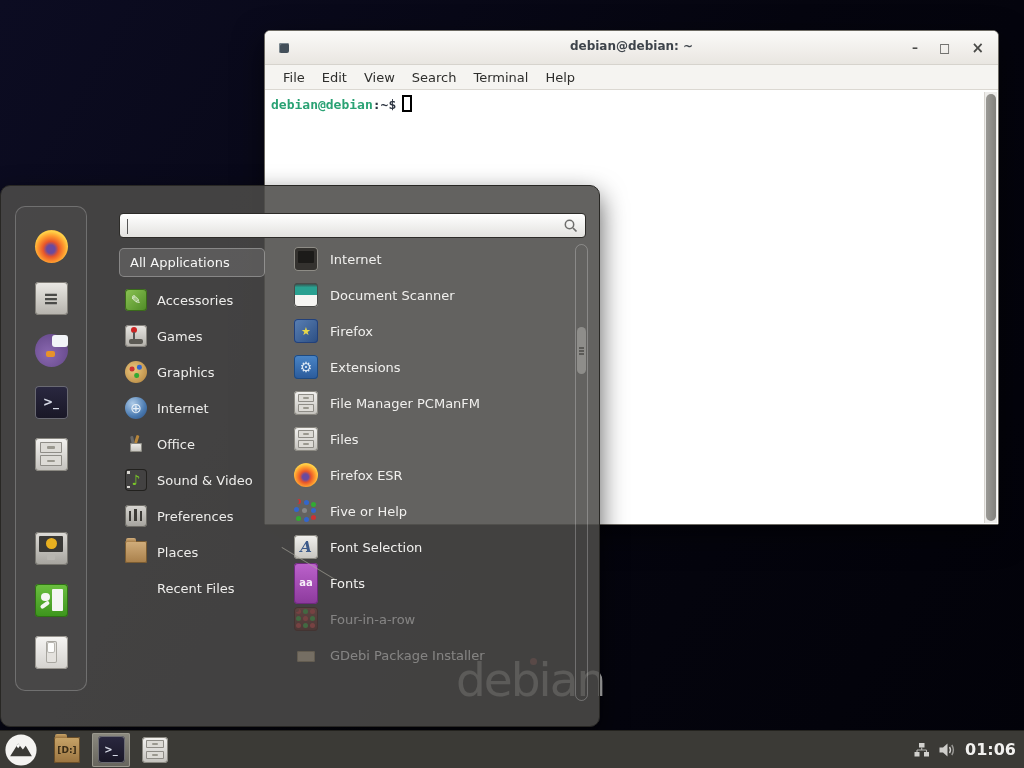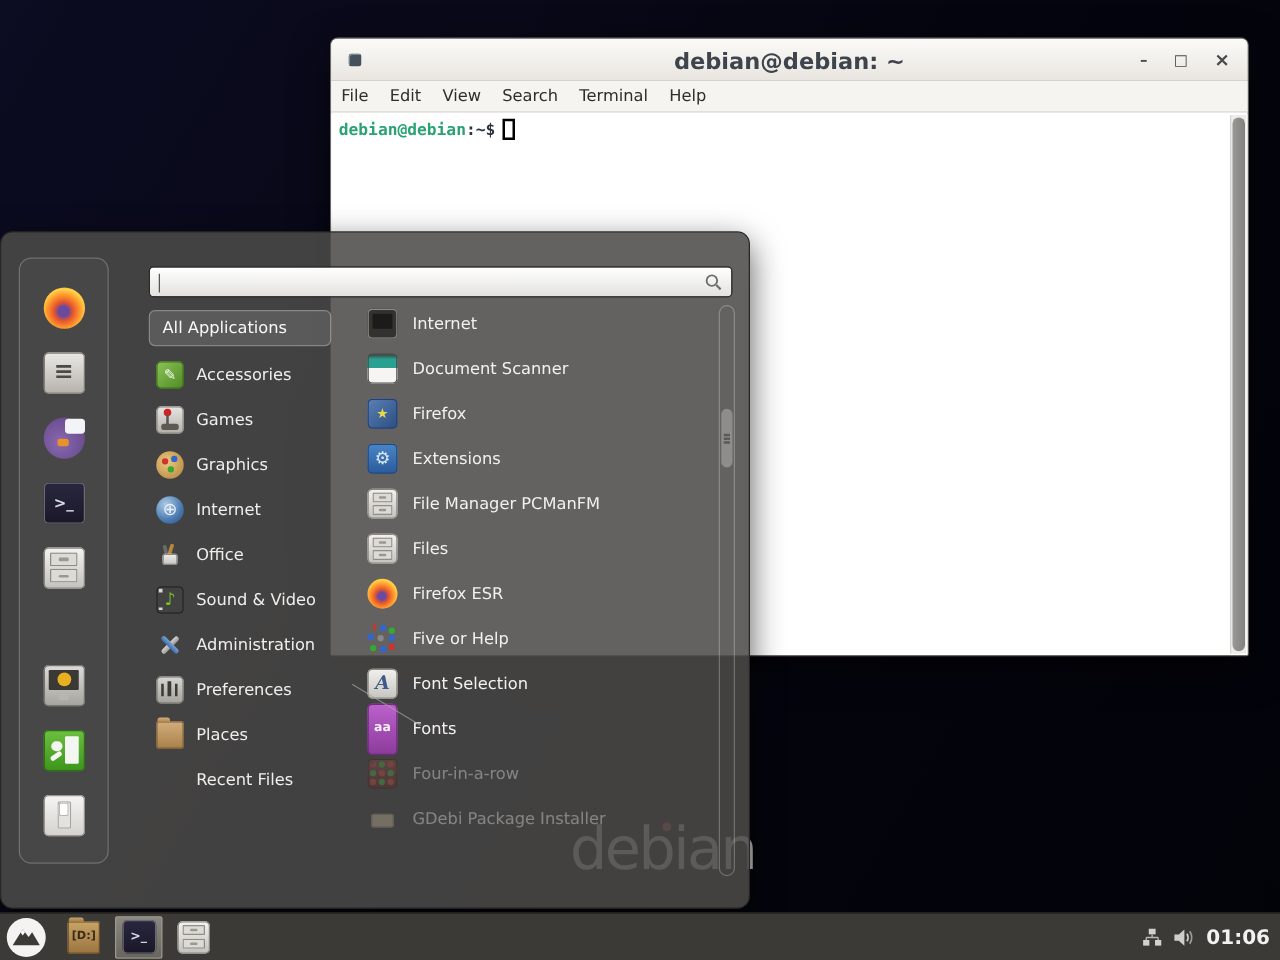--- a/index.html
+++ b/index.html
@@ -15,25 +15,25 @@
 
   
   #terminal { position:absolute; left:264px; top:30px; width:735px; height:495px; z-index:2;
     border:1px solid #6e6b64; border-radius:6px 6px 2px 2px;
     box-shadow:0 10px 30px rgba(0,0,0,.55); background:#fff; }
   .titlebar { position:relative; height:34px; border-radius:5px 5px 0 0;
     background:linear-gradient(#fbfaf8,#e9e6e1); border-bottom:1px solid #d6d3cd; }
   .titlebar .win-icon { position:absolute; left:14px; top:12px; width:10px; height:10px;
     background:#44505a; border-radius:2px; box-shadow:inset 1px 1px 0 #7c8890; }
   .titlebar .title { position:absolute; left:0; right:0; top:8px; text-align:center;
-    font-size:18px; font-weight:bold; color:#3e444b; }
+    font-size:12px; font-weight:bold; color:#3e444b; }
   .controls { position:absolute; right:14px; top:0; height:34px; display:flex; gap:21px; align-items:center; }
   .wbtn { color:#4a4a48; font-size:12px; font-weight:bold; cursor:default; line-height:1; }
   .wbtn.close { font-size:15px; }
-  .menubar { display:flex; gap:17px; align-items:center; height:25px; padding-left:8px;
+  .menubar { display:flex; gap:17px; align-items:center; height:25px; padding-left:18px;
     background:#f5f4f1; border-bottom:1px solid #dbd8d2; font-size:13px; color:#2e2e2c; }
   .term-body { position:absolute; left:0; top:60px; right:0; bottom:0; background:#ffffff;
     font-family:"DejaVu Sans Mono", monospace; font-size:13px; font-weight:bold; padding:4px 6px; }
   .prompt-user { color:#2aa274; }
   .prompt-rest { color:#2c3440; }
   .term-cursor { display:inline-block; width:10px; height:17px; border:2px solid #000;
     margin-left:6px; vertical-align:text-bottom; }
   .term-scrollbar { position:absolute; top:61px; right:1px; bottom:1px; width:13px;
     background:#edecea; border-left:1px solid #d8d5d0; }
   .term-scrollbar .thumb { position:absolute; left:1px; right:1px; top:2px; bottom:2px;
@@ -221,27 +221,20 @@
       </div>
       <div class="cat-item">
         <span class="ic" style="width: 22px; height: 22px; box-shadow: rgb(34, 33, 30) 0px 0px 0px 1px inset;">
           <span class="ic-slot" style="left: 1.83333px; top: 1.83333px; width: 2.75px; height: 2.75px; background: rgb(216, 214, 208); border-radius: 0px;"></span>
           <span class="ic-slot" style="left: 1.83333px; top: 16.5px; width: 2.75px; height: 2.75px; background: rgb(216, 214, 208); border-radius: 0px;"></span>
           <span class="ic-g" style="color: rgb(122, 200, 40); font-size: 14px;">♪</span>
         </span>
         <span>Sound &amp; Video</span>
       </div>
       <div class="cat-item">
-        <span class="ic" style="width: 22px; height: 22px; background: transparent;">
-          <span class="ic-slot" style="left: 1.83333px; top: 9.16667px; width: 18.3333px; height: 3.66667px; background: linear-gradient(rgb(216, 214, 210), rgb(154, 152, 146)); border-radius: 2px; transform: rotate(-45deg);"></span>
-          <span class="ic-slot" style="left: 1.83333px; top: 9.16667px; width: 18.3333px; height: 3.66667px; background: linear-gradient(rgb(122, 162, 208), rgb(60, 110, 168)); border-radius: 2px; transform: rotate(45deg);"></span>
-        </span>
-        <span>Administration</span>
-      </div>
-      <div class="cat-item">
         <span class="ic" style="width: 22px; height: 22px; background: linear-gradient(rgb(216, 214, 210), rgb(164, 162, 156)); box-shadow: rgb(110, 108, 102) 0px 0px 0px 1px inset;">
           <span class="ic-slot" style="left: 3.66667px; top: 5.5px; width: 2.75px; height: 10.0833px; background: rgb(60, 58, 54); border-radius: 0px;"></span>
           <span class="ic-slot" style="left: 9.16667px; top: 3.66667px; width: 2.75px; height: 11.9167px; background: rgb(60, 58, 54); border-radius: 0px;"></span>
           <span class="ic-slot" style="left: 14.6667px; top: 6.41667px; width: 2.75px; height: 9.16667px; background: rgb(60, 58, 54); border-radius: 0px;"></span>
         </span>
         <span>Preferences</span>
       </div>
       <div class="cat-item">
         <span class="ic ic-folder" style="width: 22px; height: 22px; background: linear-gradient(rgb(210, 174, 124), rgb(168, 127, 74)); box-shadow: rgb(122, 92, 50) 0px 0px 0px 1px inset;"></span>
         <span>Places</span>

